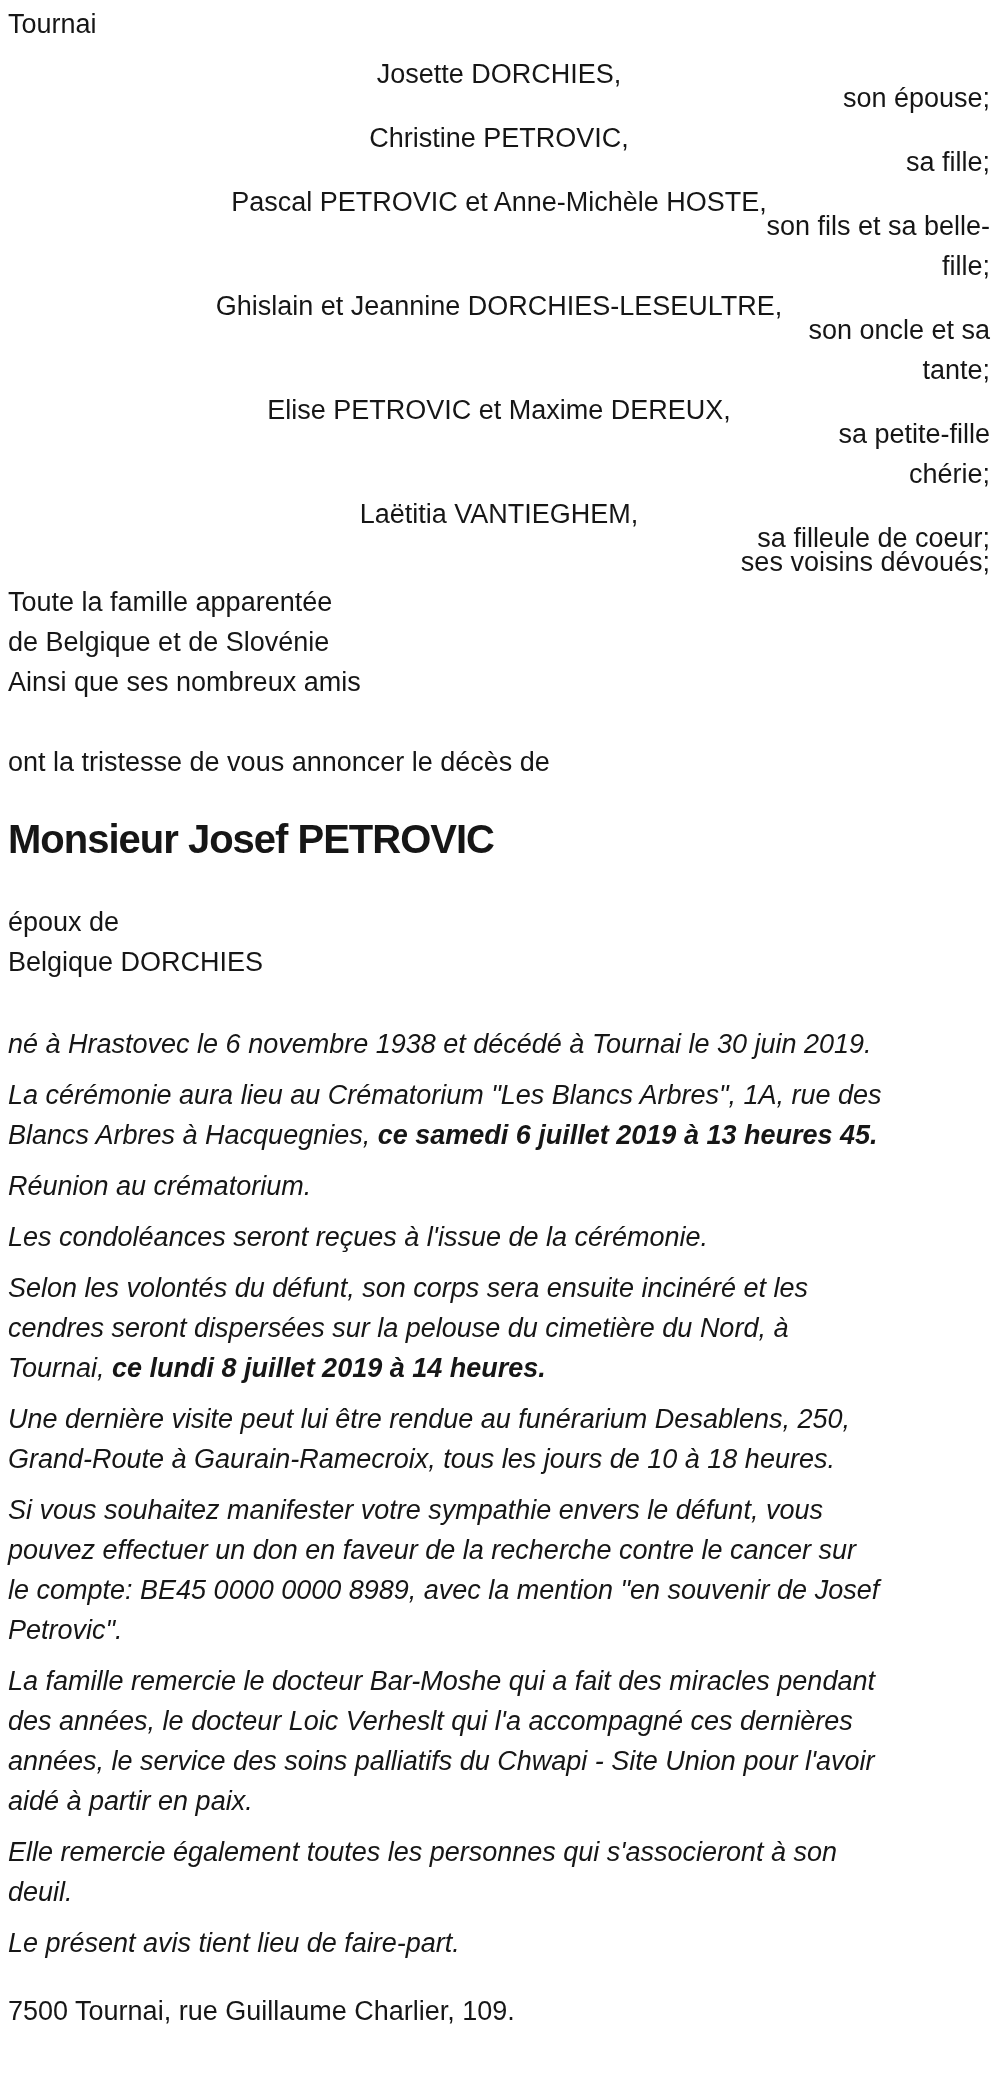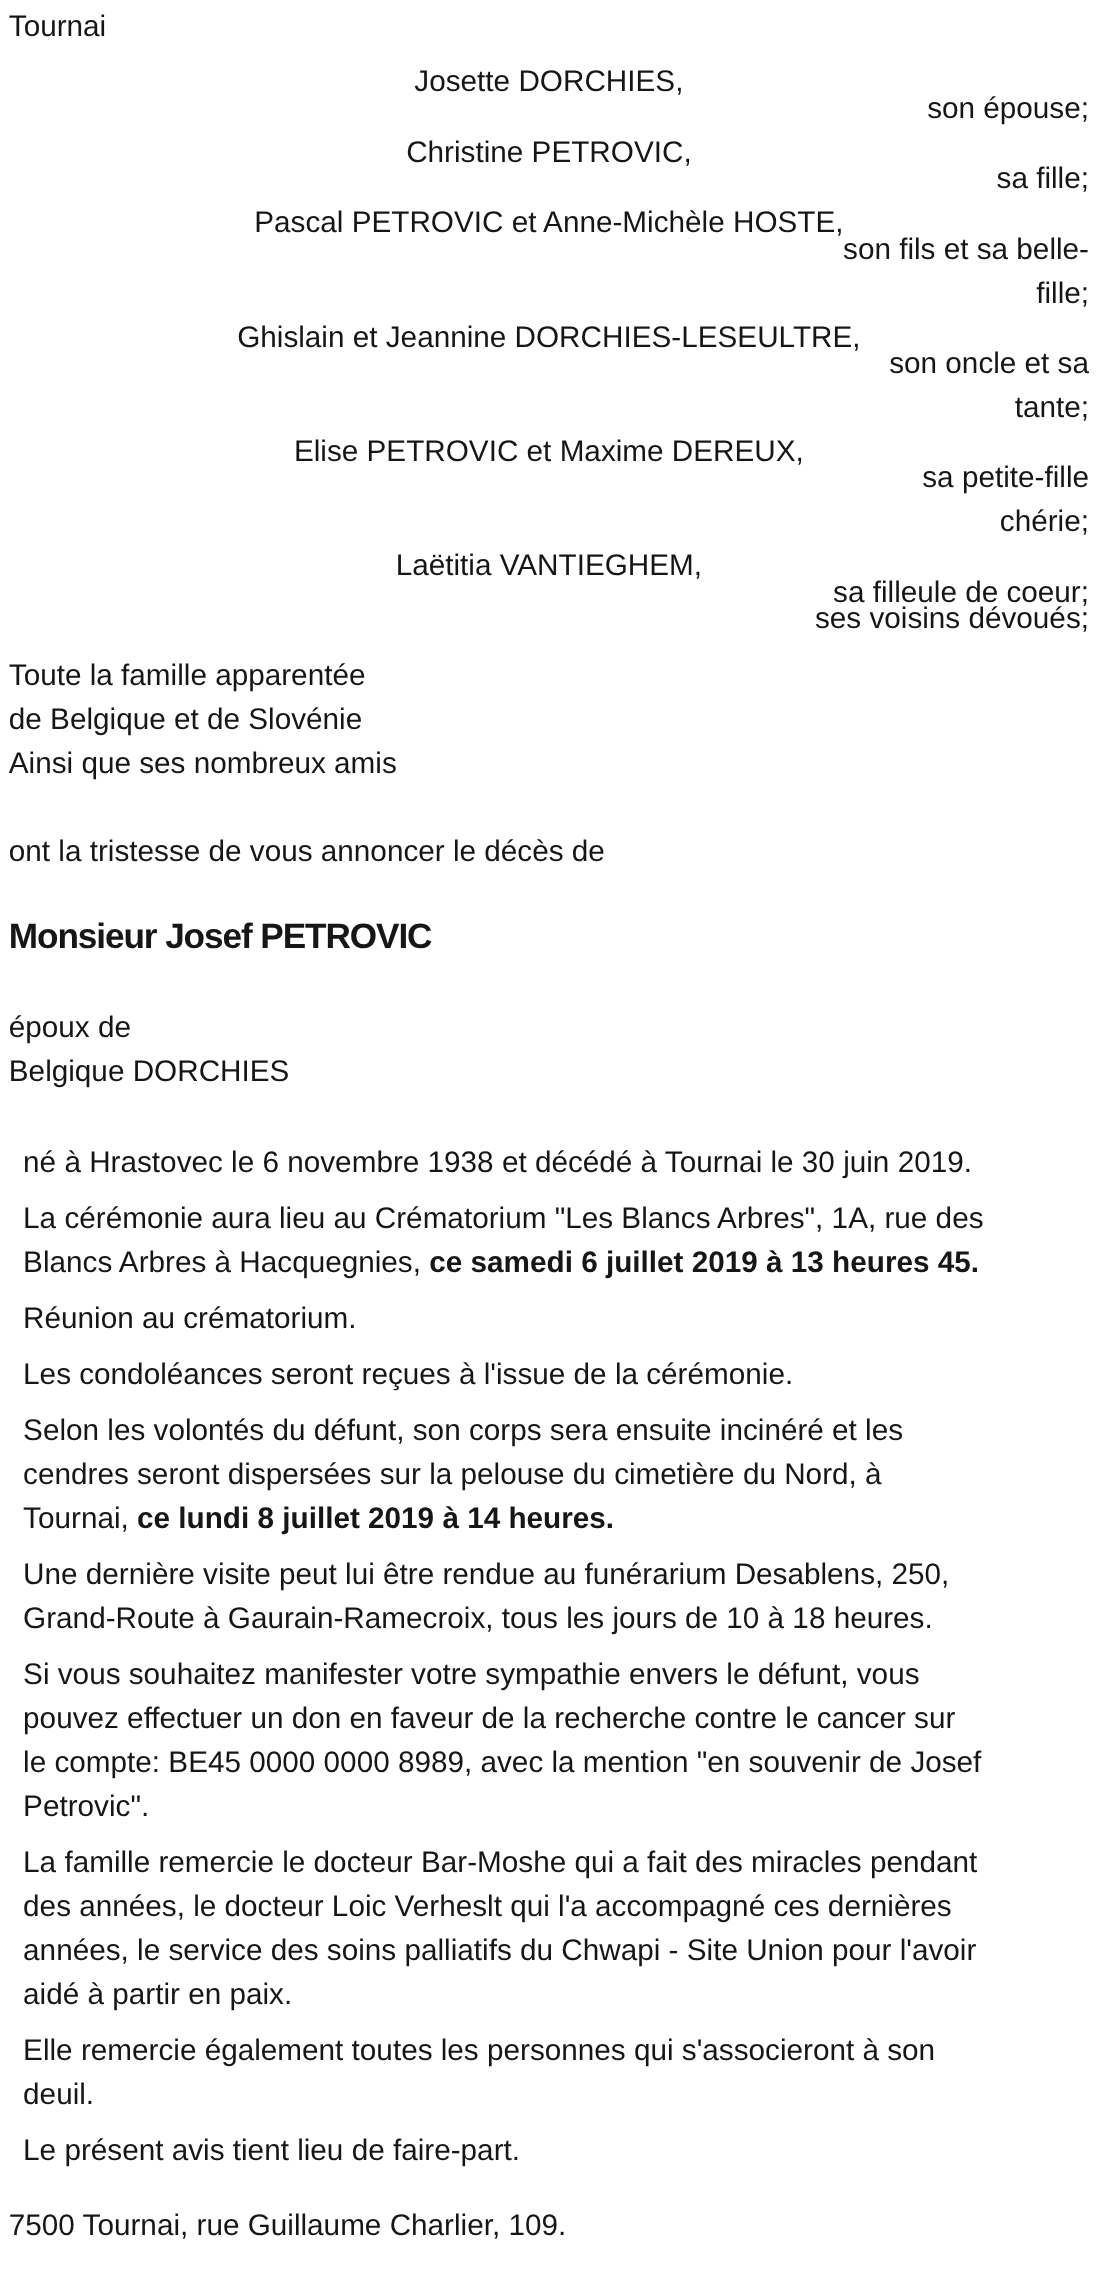--- a/index.html
+++ b/index.html
@@ -17,36 +17,36 @@
   .city { }
 
   .mourners { margin-top: 10px; }
   .mourner-name { text-align: center; }
   .mourner-relation {
     text-align: right;
     margin-top: -16px;
     white-space: pre-line;
   }
 
-  .family { margin-top: 12px; }
+  .family { }
 
   .announcement { margin-top: 40px; }
 
   .deceased-title {
     margin-top: 32px;
-    font-size: 32px;
+    font-size: 40px;
     line-height: 50px;
     font-weight: bold;
     letter-spacing: -1px;
   }
 
   .spouse { margin-top: 38px; }
 
   .paragraphs { margin-top: 42px; }
-  .para { margin: 0 0 11px 13px; white-space: pre-line; }
+  .para { margin: 0 0 11px 0; white-space: pre-line; font-style: italic; }
   .para .b { font-weight: bold; }
 
   .address { margin-top: 28px; }
 </style>
 </head>
 <body>
 
 <div class="page">
 
   <div class="city">Tournai</div>

